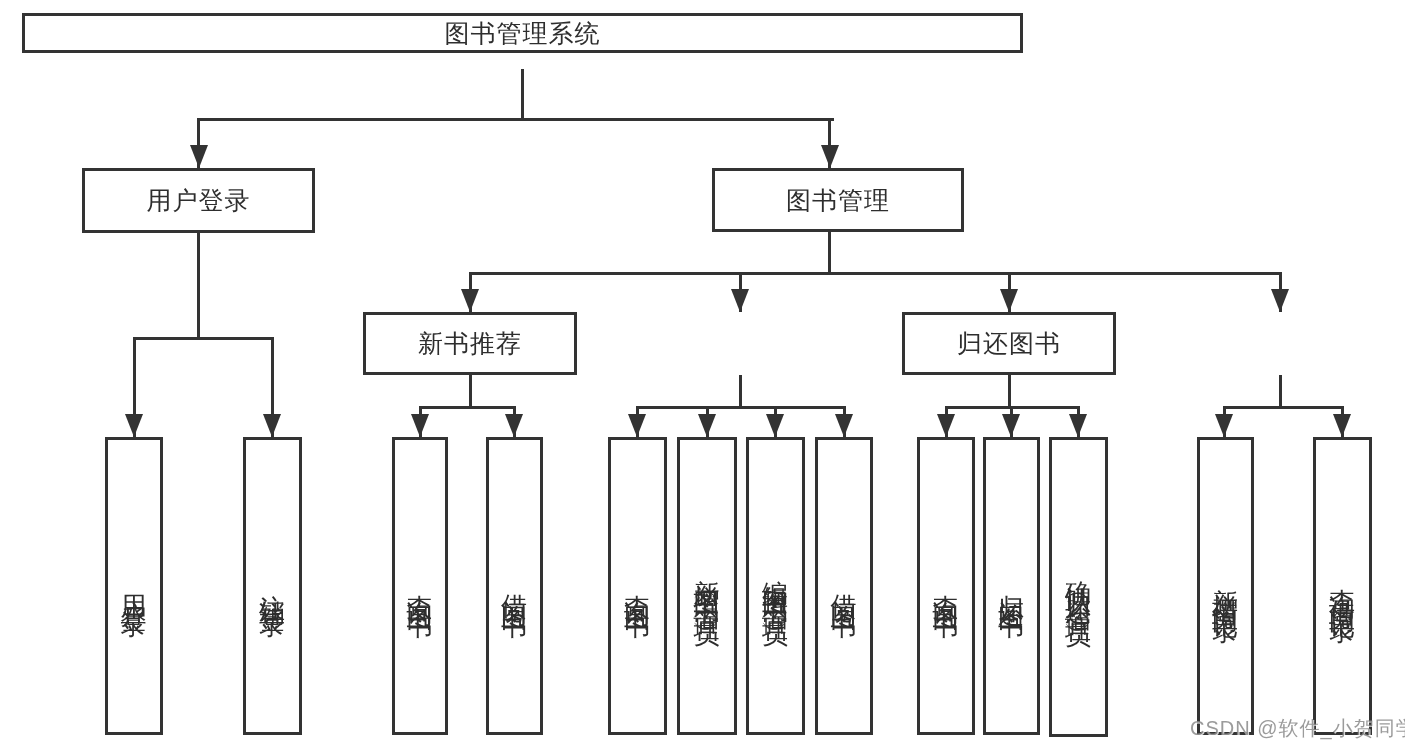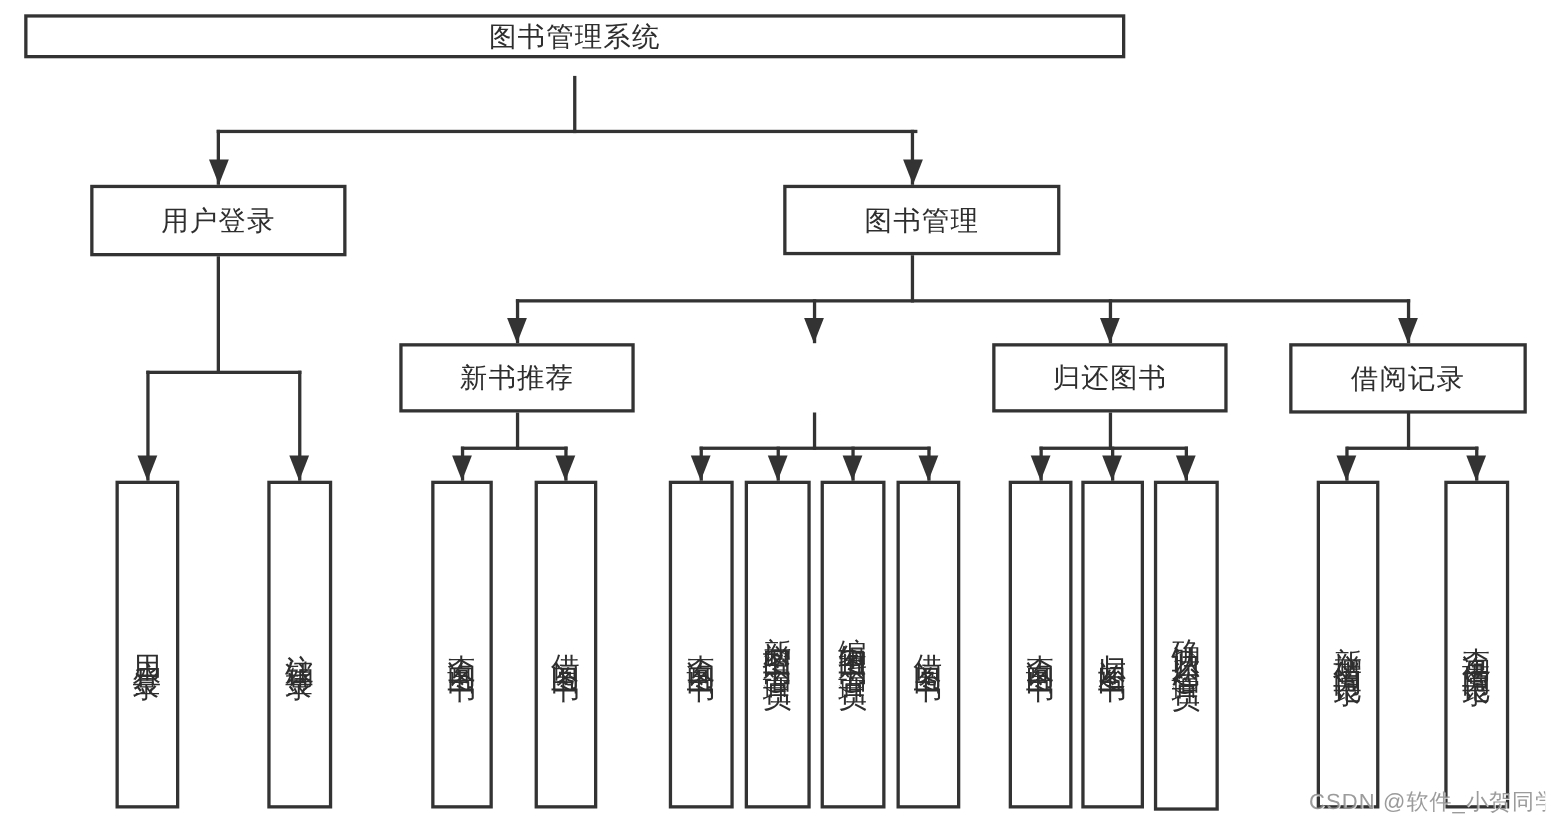--- a/index.html
+++ b/index.html
@@ -75,23 +75,20 @@
   </div>
   <div class="node h" style="left:712px;top:168px;width:252px;height:64px">
     <span>图书管理</span>
   </div>
 
   <div class="node h" style="left:363px;top:312px;width:214px;height:63px">
     <span>新书推荐</span>
   </div>
   <div class="node h" style="left:902px;top:312px;width:214px;height:63px">
     <span>归还图书</span>
-  </div>
-  <div class="node h" style="left:1172px;top:312px;width:216px;height:64px">
-    <span>借阅记录</span>
   </div>
 
   <div class="node v" style="left:105px;top:437px;width:58px;height:298px">
     <span>用户登录</span>
   </div>
   <div class="node v" style="left:243px;top:437px;width:59px;height:298px">
     <span>注销登录</span>
   </div>
 
   <div class="node v" style="left:392px;top:437px;width:56px;height:298px">

